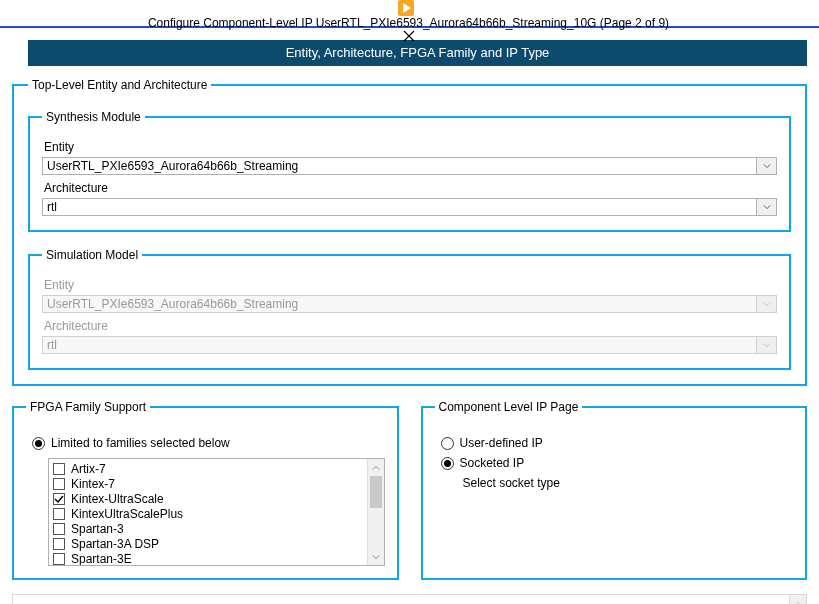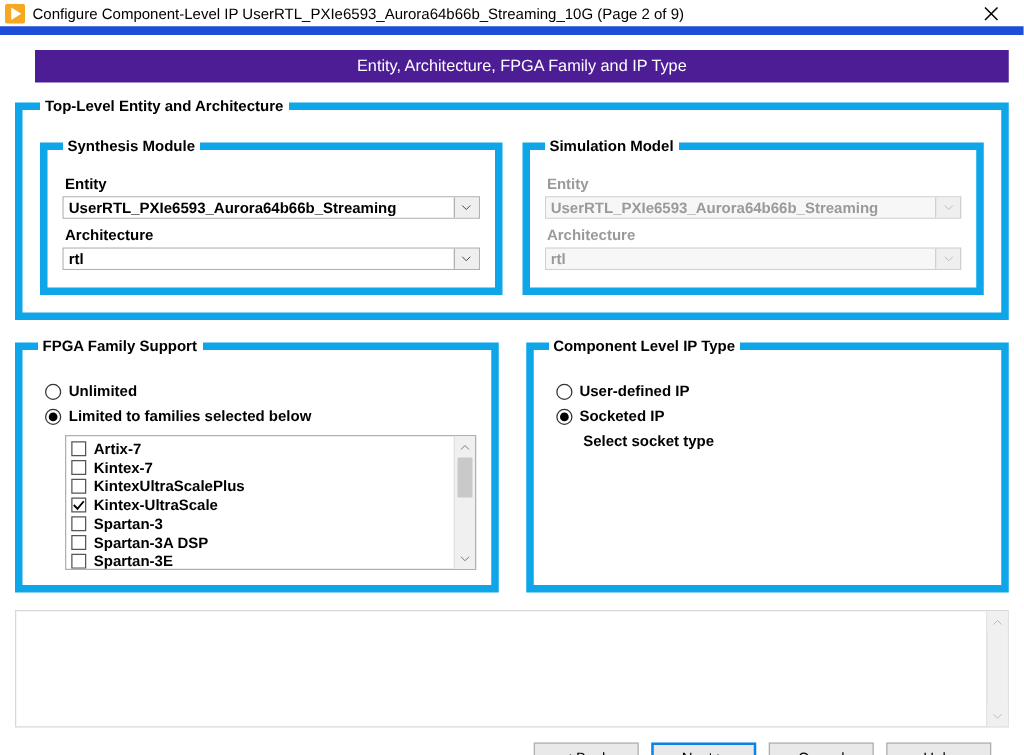--- a/index.html
+++ b/index.html
@@ -11,52 +11,52 @@
   color: #000;
   width: 819px;
   height: 604px;
   overflow: hidden;
 }
 .titlebar {
   height: 28px;
   display: flex;
   align-items: center;
   padding: 0 6px 0 4px;
-  border-bottom: 7px solid #1d4ed8;
+  border-bottom: 2px solid #1d4ed8;
+  flex-direction: column;
 }
 .titlebar .ticon {
   width: 16px; height: 16px;
   margin-right: 6px;
   display: flex; align-items: center; justify-content: center;
 }
 .titlebar .title { flex: 1; font-size: 12px; color: #000; }
 .titlebar .close {
   width: 40px; height: 24px;
   display: flex; align-items: center; justify-content: center;
   font-size: 14px; color: #000; cursor: pointer;
 }
 .content { padding: 12px 12px 0 12px; }
 .banner {
-  background: #4c1d95;
+  background: #0c4a6e;
   color: #fff;
   text-align: center;
   font-size: 13px;
   padding: 5px 0 6px 0;
   margin-bottom: 12px;
   margin-left: 16px;
 }
 fieldset {
-  border: 6px solid #0ea5e9;
+  border: 2px solid #0ea5e9;
   padding: 10px 12px 12px 12px;
   margin: 0;
-  font-weight: bold;
 }
 legend { font-size: 12px; color: #000; padding: 0 4px; }
 .outer-fieldset { padding: 14px 14px 14px 14px; }
-.inner-fields { display: flex; gap: 16px; margin-top: 4px; }
+.inner-fields { display: flex; gap: 16px; margin-top: 4px; flex-direction: column; }
 .inner-fields > fieldset { flex: 1; padding: 10px 12px 14px 12px; }
 .lbl { font-size: 12px; color: #000; margin: 6px 0 3px 2px; }
 .lbl.disabled { color: #9a9a9a; }
 .combo {
   display: flex;
   width: 100%;
   height: 18px;
   border: 1px solid #b0b0b0;
 }
 .combo input {
@@ -208,51 +208,47 @@
         </div>
       </fieldset>
     </div>
   </fieldset>
 
   <div class="below">
     <fieldset>
       <legend>FPGA Family Support</legend>
       <div style="height:6px"></div>
       <div class="radio-row">
-        <span class="radio"></span>
-        <span>Unlimited</span>
-      </div>
-      <div class="radio-row">
         <span class="radio sel"></span>
         <span>Limited to families selected below</span>
       </div>
       <div class="listbox">
         <div class="list-items" id="family-list">
             <div class="list-item">
               <span class="cb"></span>
               <span>Artix-7</span>
             </div>
             <div class="list-item">
               <span class="cb"></span>
               <span>Kintex-7</span>
-            </div>
-            <div class="list-item">
-              <span class="cb"></span>
-              <span>KintexUltraScalePlus</span>
             </div>
             <div class="list-item">
               <span class="cb chk">
                 <svg viewBox="0 0 10 10">
                   <path d="M1 5 L4 8 L9 2" stroke="#000" stroke-width="1.5" fill="none"></path>
                 </svg>
               </span>
               <span>Kintex-UltraScale</span>
             </div>
             <div class="list-item">
               <span class="cb"></span>
+              <span>KintexUltraScalePlus</span>
+            </div>
+            <div class="list-item">
+              <span class="cb"></span>
               <span>Spartan-3</span>
             </div>
             <div class="list-item">
               <span class="cb"></span>
               <span>Spartan-3A DSP</span>
             </div>
             <div class="list-item">
               <span class="cb"></span>
               <span>Spartan-3E</span>
             </div>
@@ -269,21 +265,21 @@
           <div class="scroll-btn">
               <svg viewBox="0 0 10 10">
                 <path d="M1 3 L5 7 L9 3" stroke="#777" fill="none"></path>
               </svg>
             </div>
         </div>
       </div>
     </fieldset>
 
     <fieldset>
-      <legend>Component Level IP Type</legend>
+      <legend>Component Level IP Page</legend>
       <div style="height:6px"></div>
       <div class="radio-row">
         <span class="radio"></span>
         <span>User-defined IP</span>
       </div>
       <div class="radio-row">
         <span class="radio sel"></span>
         <span>Socketed IP</span>
       </div>
       <div class="socket-block">

